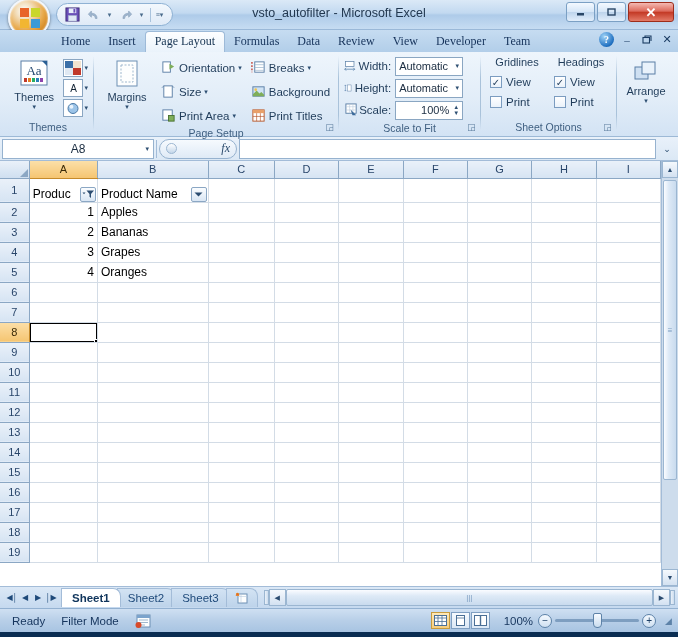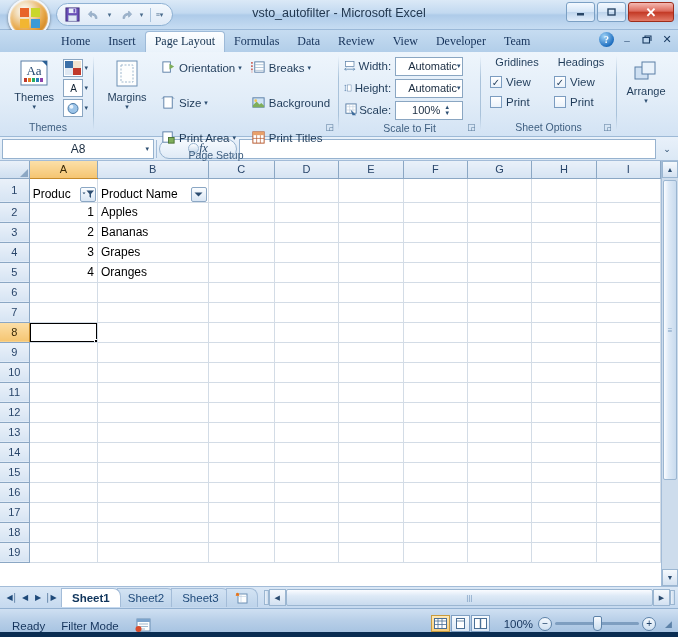--- a/index.html
+++ b/index.html
@@ -101,35 +101,35 @@
     width: 56px; display: flex; flex-direction: column; align-items: center;
     padding-top: 2px; border-radius: 3px; font-size: 11px; color: #1f3b59;
   }
   .bigbtn .lbl { margin-top: 1px; line-height: 11px; text-align: center; }
   .bigbtn .cv { font-size: 7px; line-height: 7px; color: #2d4f72; }
 
   .smallbtn {
     display: flex; align-items: center; gap: 3px; height: 21px; padding: 0 3px;
     font-size: 11.5px; color: #1f3b59; border-radius: 3px; white-space: nowrap;
   }
-  .smallcol { display: flex; flex-direction: column; gap: 14px; }
+  .smallcol { display: flex; flex-direction: column; gap: 3px; }
   .caret { font-size: 7px; color: #2d4f72; }
 
   .themes-mini { display: flex; flex-direction: column; gap: 2px; padding-top: 2px; }
   .tm-row { display: flex; align-items: center; gap: 1px; }
   .tm-box { width: 20px; height: 18px; border: 1px solid #8aa6c2; background: #fff;
     display: flex; align-items: center; justify-content: center; font-size: 10px; color: #123; }
 
   
   .sf-row { display: flex; align-items: center; gap: 4px; height: 22px; font-size: 11.5px; color: #1f3b59; }
   .sf-lab { width: 47px; }
   .sf-combo {
     width: 68px; height: 19px; border: 1px solid #8aa6c2; background: #fff;
     display: flex; align-items: center; justify-content: space-between;
-    padding: 0 12px; font-size: 11px; color: #1a2c40;
+    padding: 0 3px; font-size: 11px; color: #1a2c40;
   }
   .sf-combo.spin { justify-content: flex-end; gap: 4px; }
   .spin-arrows { display: flex; flex-direction: column; font-size: 6px; line-height: 6px; color: #2d4f72; }
 
   
   .so-cols { display: flex; gap: 2px; }
   .so-col { width: 62px; }
   .so-head { font-size: 11px; color: #1f3b59; text-align: center; height: 16px; }
   .so-chk { display: flex; align-items: center; gap: 4px; height: 20px; font-size: 11.5px; color: #1f3b59; padding-left: 4px; }
   .cbox { width: 12px; height: 12px; border: 1px solid #7b9cc0; background: linear-gradient(180deg,#fff,#eaf2fa);
@@ -145,21 +145,21 @@
     width: 152px; height: 20px; background: #fff; border: 1px solid #96b2cf;
     display: flex; align-items: center; justify-content: center; position: relative;
     font-size: 12px; color: #1a2c40;
   }
   .namebox .nb-caret { position: absolute; right: 4px; font-size: 7px; color: #2d4f72; }
   .fbar-sep { width: 1px; height: 18px; background: #a3bcd8; }
   .fx-grp {
     width: 78px; height: 20px;
     background: linear-gradient(180deg,#f6fafe,#dfeaf6);
     border: 1px solid #96b2cf; border-radius: 10px;
-    display: flex; align-items: center; justify-content: center; padding: 0 6px;
+    display: flex; align-items: center; justify-content: space-between; padding: 0 6px;
   }
   .fx-dot { width: 11px; height: 11px; border-radius: 50%; background: linear-gradient(180deg,#fff,#c3d6ea); border: 1px solid #9bb6d1; }
   .fx { font-style: italic; font-size: 12px; color: #2a4a6c; font-family: "Liberation Serif", serif; }
   .fin { flex: 1; height: 20px; background: #fff; border: 1px solid #96b2cf; }
   .fbar-exp { width: 18px; height: 20px; display:flex; align-items:center; justify-content:center; font-size: 9px; color: #2d4f72; }
 
   
   .sheet { position: relative; height: 425px; background: #fff; display: flex; flex-direction: column; }
   .gridwrap { flex: 1; display: flex; overflow: hidden; }
   .corner {
@@ -258,21 +258,21 @@
     background: #fff; color: #10355c; font-weight: bold; z-index: 2;
   }
   .hsb-wrap { flex: 1; display: flex; align-items: center; height: 17px; margin: 0 3px 0 10px; }
   .hsplit { width: 5px; height: 15px; background: linear-gradient(90deg,#eaf1f9,#cbdcee); border: 1px solid #9bb6d1; }
   .hsb { flex: 1; display: flex; height: 17px; }
   .hthumb { flex: 1; background: linear-gradient(180deg,#fafcff,#dde9f6 40%,#c9dbee);
     border: 1px solid #9bb6d1; border-radius: 2px; display:flex; align-items:center; justify-content:center; }
 
   
   .status {
-    height: 24px; display: flex; align-items: flex-end;
+    height: 24px; display: flex; align-items: center;
     background: linear-gradient(180deg,#cfe0f2 0%,#b8cfe8 50%,#a8c4e2 100%);
     border-top: 1px solid #93b1d1; font-size: 11.5px; color: #15345c; padding: 0 4px;
   }
   .st-item { padding: 0 8px; }
   .rec-ic { width: 16px; height: 14px; margin: 0 8px; position: relative; }
   .st-right { margin-left: auto; display: flex; align-items: center; gap: 5px; padding-right: 2px; }
   .viewbtns { display: flex; gap: 1px; }
   .vb {
     width: 19px; height: 17px; border: 1px solid #7f9fc2; background: linear-gradient(180deg,#f6fafe,#dbe8f6);
     display: flex; align-items: center; justify-content: center;

